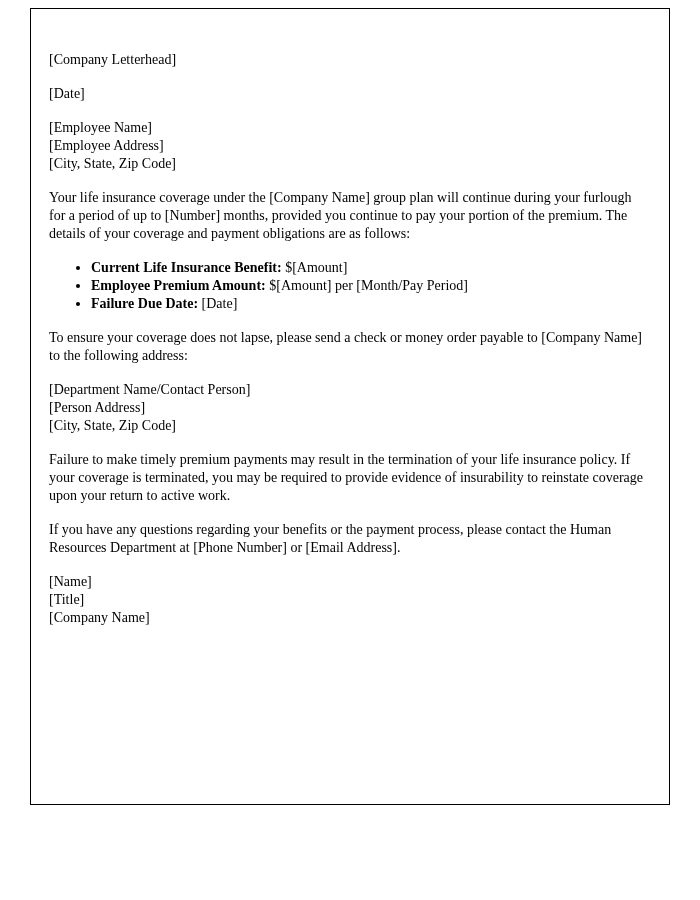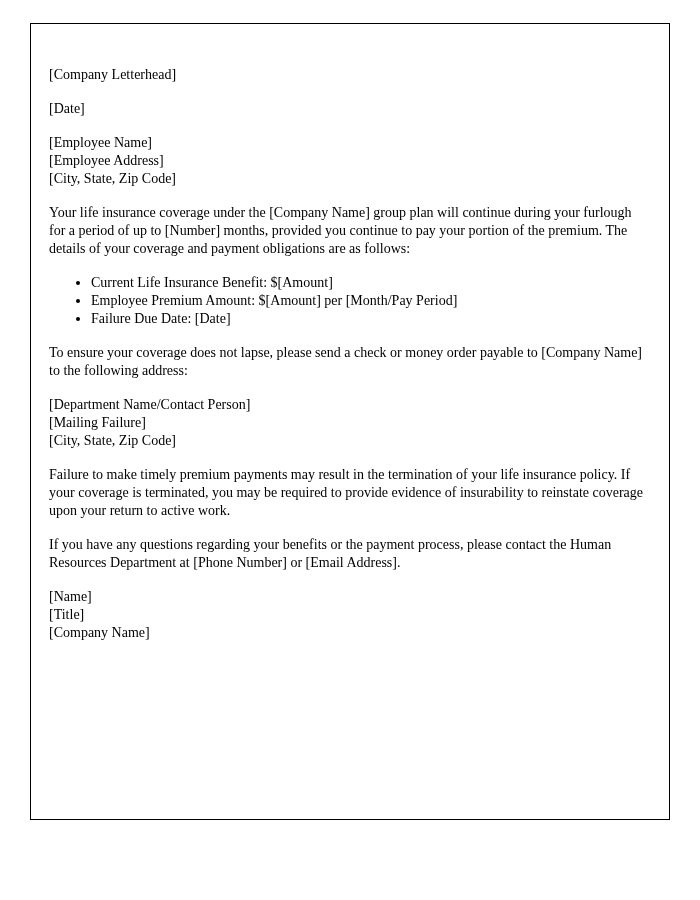--- a/index.html
+++ b/index.html
@@ -11,41 +11,41 @@
   }
   .canvas {
     width: 700px;
     height: 900px;
     background: #ffffff;
     position: relative;
   }
   .page {
     position: absolute;
     left: 30px;
-    top: 23px;
+    top: 8px;
     width: 640px;
     height: 797px;
     border: 1px solid #000000;
     padding: 42px 18px 24px 18px;
     overflow: hidden;
     background: #ffffff;
   }
   .page, .page p, .page li {
     font-size: 14px;
     line-height: 18px;
   }
   .block { margin: 0 0 16px 0; }
   .line { display: block; }
   ul.benefits {
     margin: 0 0 16px 0;
     padding-left: 42px;
     list-style-type: disc;
   }
   ul.benefits li { margin: 0; }
-  strong { font-weight: normal; }
+  strong { font-weight: bold; }
 </style>
 </head>
 <body>
 
 <div class="canvas">
   <div class="page">
 
     <p class="block">[Company Letterhead]</p>
 
     <p class="block">[Date]</p>
@@ -64,21 +64,21 @@
     <ul class="benefits">
       <li><strong>Current Life Insurance Benefit:</strong><span> $[Amount]</span></li>
       <li><strong>Employee Premium Amount:</strong><span> $[Amount] per [Month/Pay Period]</span></li>
       <li><strong>Failure Due Date:</strong><span> [Date]</span></li>
     </ul>
 
     <p class="block">To ensure your coverage does not lapse, please send a check or money order payable to [Company Name] to the following address:</p>
 
     <div class="block">
       <span class="line">[Department Name/Contact Person]</span>
-      <span class="line">[Mailing Failure]</span>
+      <span class="line">[Person Address]</span>
       <span class="line">[City, State, Zip Code]</span>
     </div>
 
     <p class="block">Failure to make timely premium payments may result in the termination of your life insurance policy. If your coverage is terminated, you may be required to provide evidence of insurability to reinstate coverage upon your return to active work.</p>
 
     <p class="block">If you have any questions regarding your benefits or the payment process, please contact the Human Resources Department at [Phone Number] or [Email Address].</p>
 
 
     <div class="block">
       <span class="line">[Name]</span>

